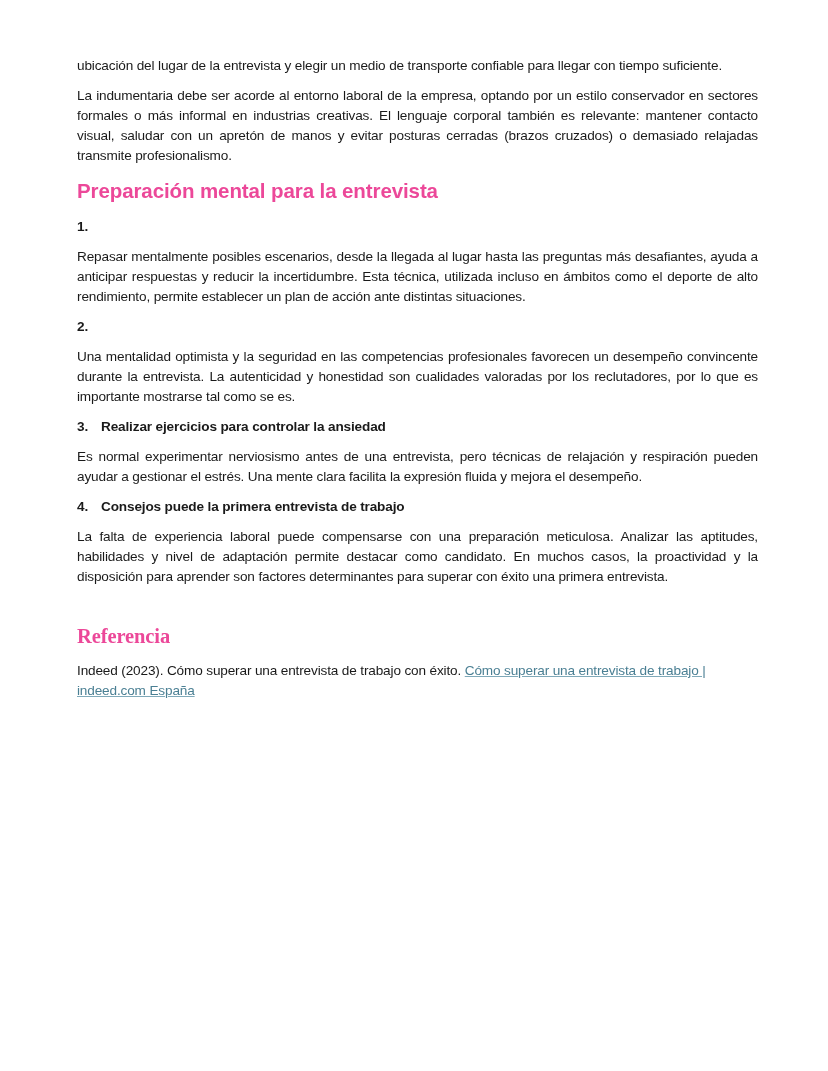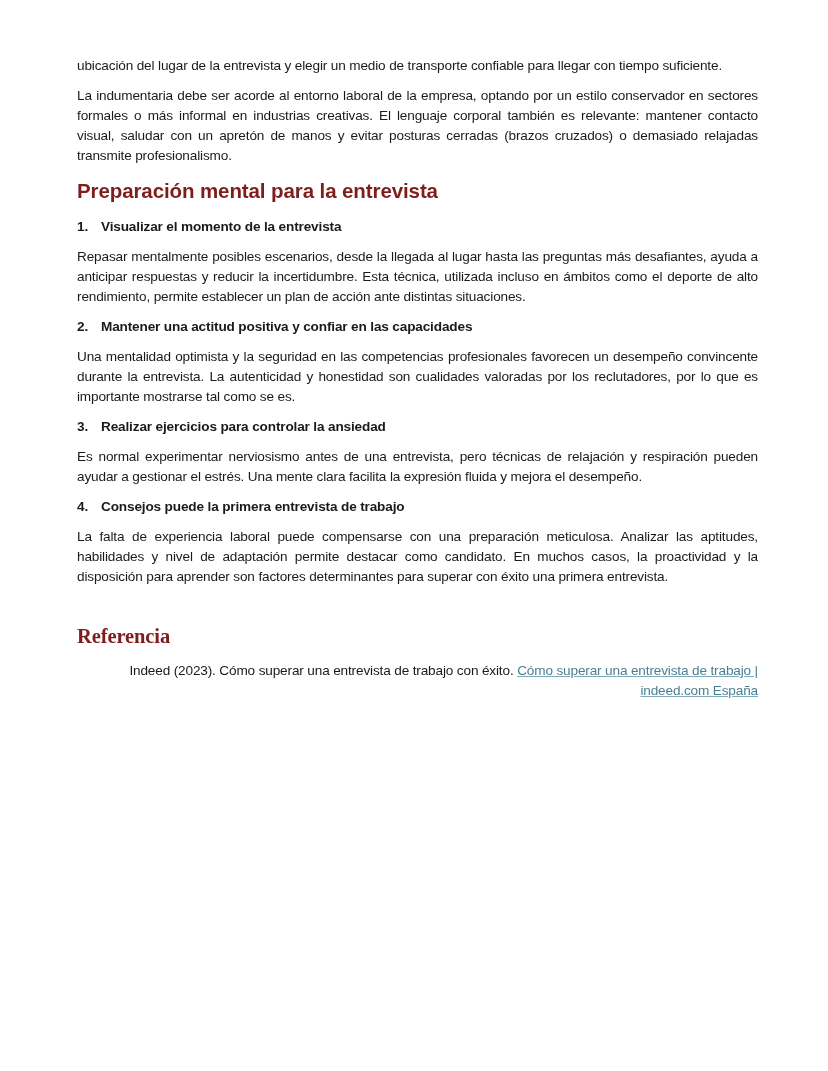--- a/index.html
+++ b/index.html
@@ -26,21 +26,21 @@
       line-height: 20px;
       margin: 0 0 10px 0;
       text-align: justify;
       letter-spacing: -0.15px;
     }
     h2.section {
       font-size: 20.5px;
       font-weight: bold;
       margin: 12px 0 13px 0;
       line-height: 26px;
-      color: #7f1d1d;
+      color: #ec4899;
       letter-spacing: -0.1px;
     }
     h2.ref {
       margin-top: 36px;
       margin-bottom: 12px;
       font-family: Liberation Serif, serif;
     }
     .list-heading {
       font-size: 13.6px;
       font-weight: bold;
@@ -56,43 +56,41 @@
     .link {
       color: #4a7f93;
       text-decoration: underline;
       text-decoration-color: #7fa9b9;
       cursor: pointer;
     }
     p.ref-text {
       font-size: 13.6px;
       line-height: 20px;
       margin: 0;
-      text-align: right;
+      text-align: left;
       letter-spacing: -0.15px;
     }
   </style>
 </head>
 <body>
 
 <div class="page">
 
   <p class="body">ubicación del lugar de la entrevista y elegir un medio de transporte confiable para llegar con tiempo suficiente.</p>
   <p class="body">La indumentaria debe ser acorde al entorno laboral de la empresa, optando por un estilo conservador en sectores formales o más informal en industrias creativas. El lenguaje corporal también es relevante: mantener contacto visual, saludar con un apretón de manos y evitar posturas cerradas (brazos cruzados) o demasiado relajadas transmite profesionalismo.</p>
 
   <h2 class="section">Preparación mental para la entrevista</h2>
 
   <div class="list-heading">
     <span class="num">1.</span>
-    <span>Visualizar el momento de la entrevista</span>
   </div>
   <p class="body">Repasar mentalmente posibles escenarios, desde la llegada al lugar hasta las preguntas más desafiantes, ayuda a anticipar respuestas y reducir la incertidumbre. Esta técnica, utilizada incluso en ámbitos como el deporte de alto rendimiento, permite establecer un plan de acción ante distintas situaciones.</p>
 
   <div class="list-heading">
     <span class="num">2.</span>
-    <span>Mantener una actitud positiva y confiar en las capacidades</span>
   </div>
   <p class="body">Una mentalidad optimista y la seguridad en las competencias profesionales favorecen un desempeño convincente durante la entrevista. La autenticidad y honestidad son cualidades valoradas por los reclutadores, por lo que es importante mostrarse tal como se es.</p>
 
   <div class="list-heading">
     <span class="num">3.</span>
     <span>Realizar ejercicios para controlar la ansiedad</span>
   </div>
   <p class="body">Es normal experimentar nerviosismo antes de una entrevista, pero técnicas de relajación y respiración pueden ayudar a gestionar el estrés. Una mente clara facilita la expresión fluida y mejora el desempeño.</p>
 
   <div class="list-heading">

